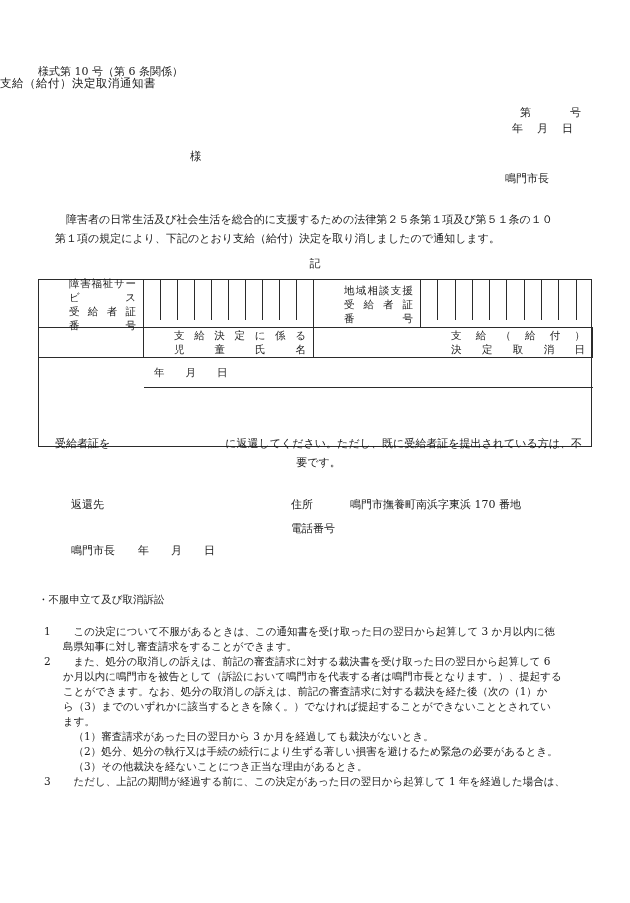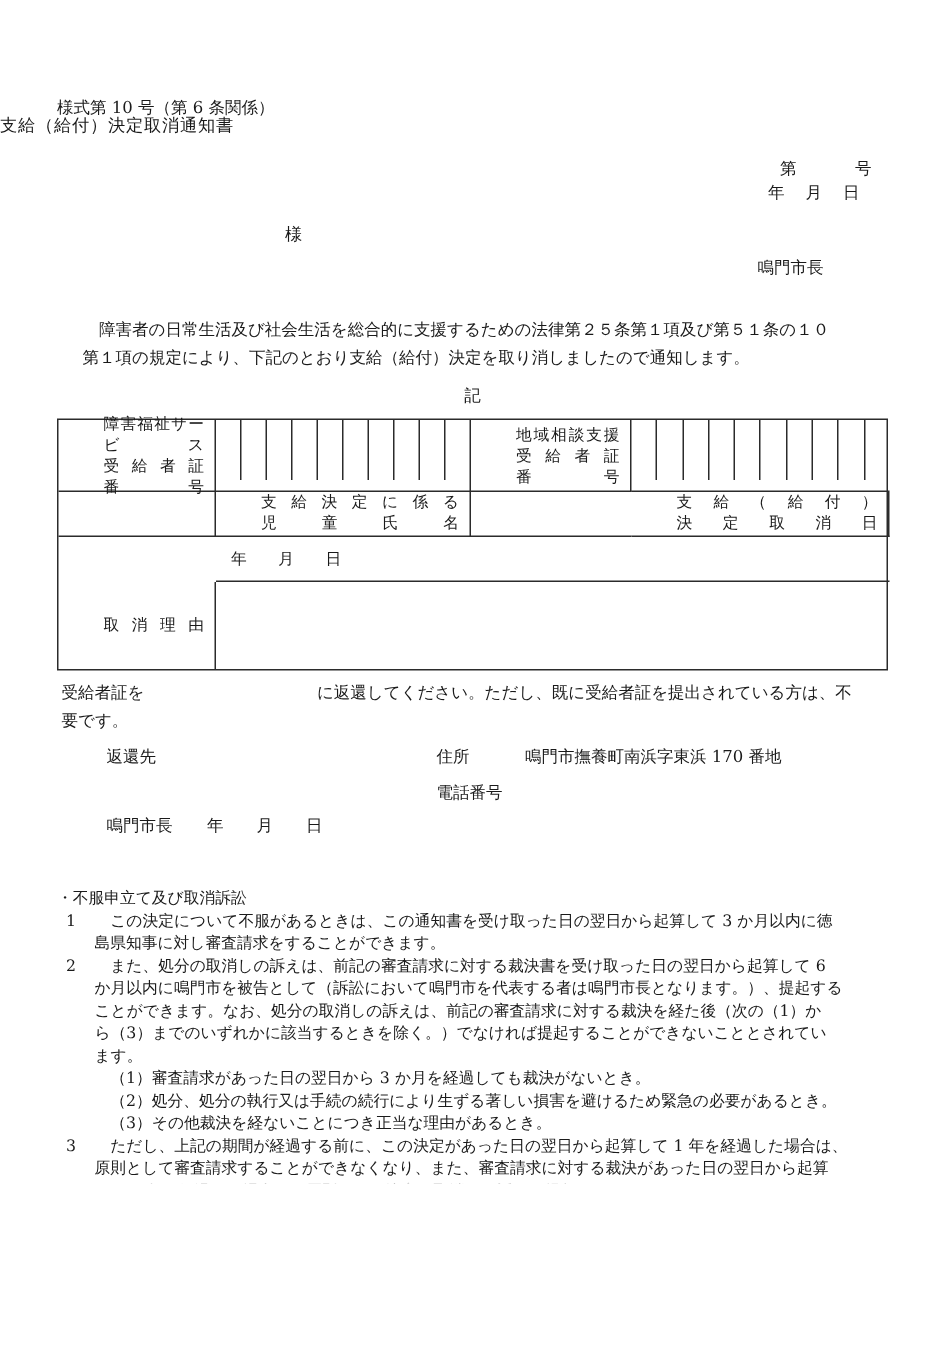--- a/index.html
+++ b/index.html
@@ -43,27 +43,27 @@
   .r2 .jl{line-height:13.5px;}
   .sm{font-size:9.3px;}
   .comb{display:flex;align-items:flex-start;}
   .comb i{flex:1 1 0;height:40px;border-right:1px solid var(--bc);}
   .comb i:last-child{border-right:none;}
   .val{display:flex;align-items:center;padding:0 10px;}
   .span3{grid-column:2 / 5;}
   .date-spread{letter-spacing:0;}
 
   
-  .return-para{left:41px;right:34px;top:453px;line-height:18.5px;}
+  .return-para{left:41px;right:34px;top:435px;line-height:18.5px;text-align:center;}
   .blank-gap{display:inline-block;width:115px;}
   .lab{font-size:11px;text-align:right;}
 
   
   .appeals{left:38px;right:34px;top:592px;font-size:10.5px;line-height:15px;}
-  .appeals .hd{margin-bottom:0;}
+  .appeals .hd{margin-bottom:17px;}
   .item{display:flex;}
   .item .no{width:25px;padding-left:6px;flex:0 0 25px;}
   .item .itxt{flex:1;}
 
   .contact-hd{left:44px;top:814px;}
   .c-addr-l{left:110px;top:848px;}
   .c-addr-v{left:168px;top:848px;}
   .c-tel-l{left:110px;top:866px;}
 </style>
 </head>
@@ -139,23 +139,20 @@
       <div class="jl">児童氏名</div>
     </div>
     <div class="cell val nr"></div>
 
     <div class="cell lbl r2">
       <div class="jl">支給（給付）</div>
       <div class="jl">決定取消日</div>
     </div>
     <div class="cell val span3 nr date-spread">年　　月　　日</div>
 
-    <div class="cell lbl nb">
-      <div class="jl">取消理由</div>
-    </div>
     <div class="cell val span3 nr nb"></div>
   </div>
 
   <div class="abs return-para">
     <span>受給者証を</span><span class="blank-gap"></span><span class="prewrap">に返還してください。ただし、既に受給者証を提出されている方は、不
 要です。</span>
   </div>
 
   <div class="abs lab" style="left:71px;top:497px;">返還先</div>
   <div class="abs lab" style="left:291px;top:497px;">住所</div>

